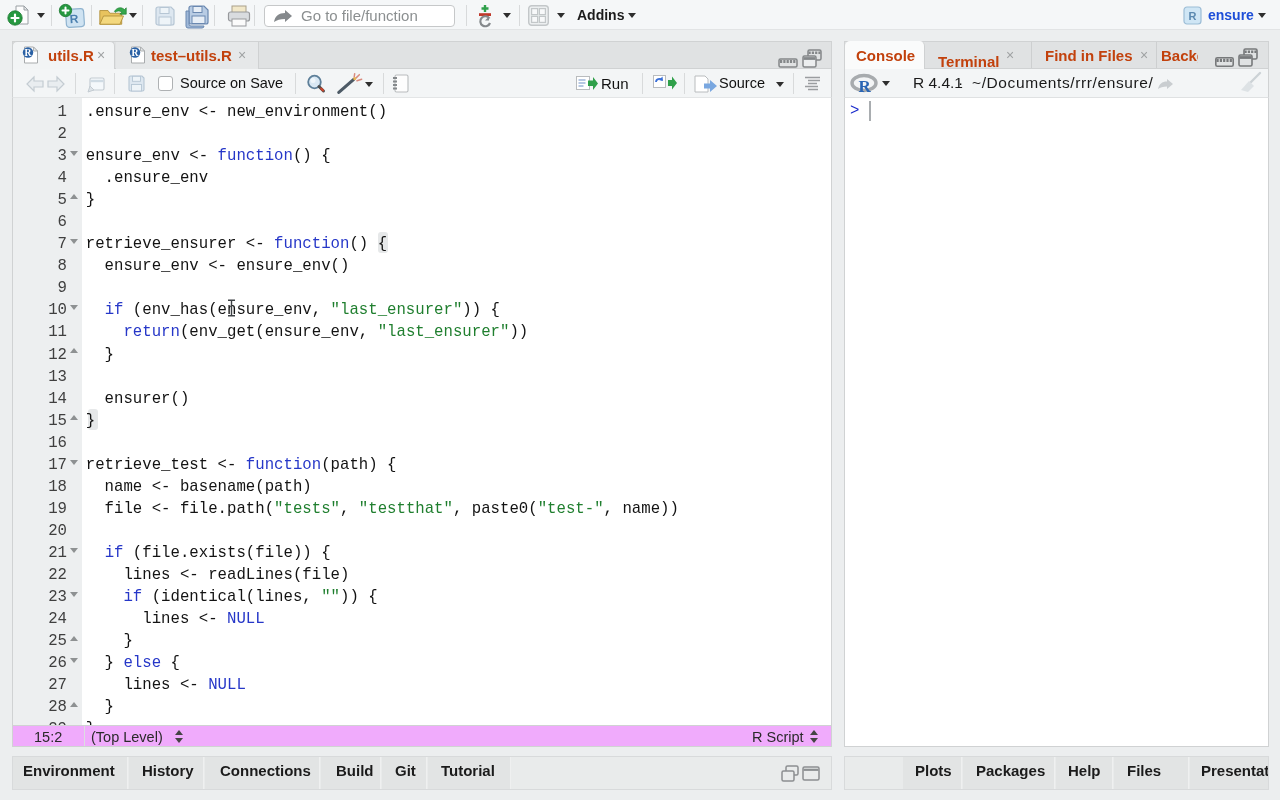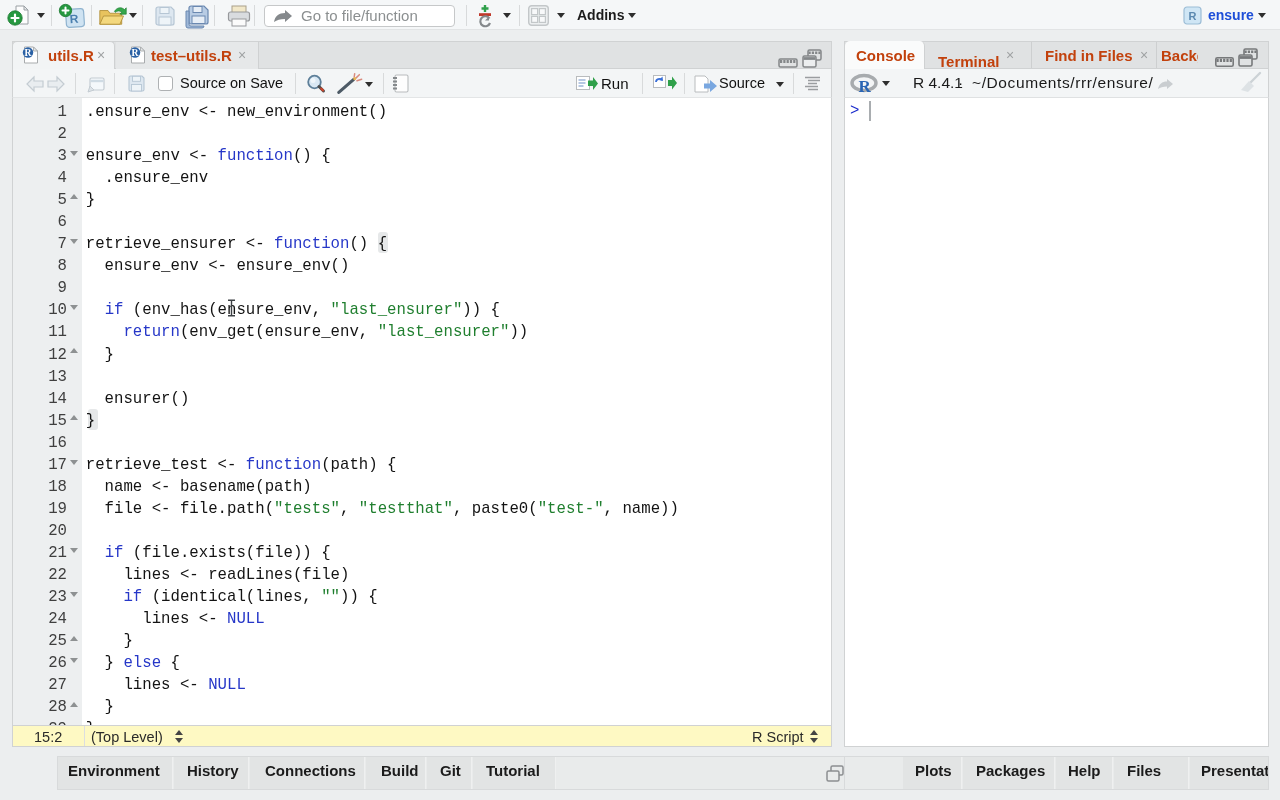--- a/index.html
+++ b/index.html
@@ -22,31 +22,31 @@
 #lnums { position:absolute; left:0; top:3px; width:54px; text-align:right; font-family:"Liberation Mono", monospace; font-size:15.7px; line-height:22.05px; color:#3f3f3f; white-space:pre; }
 #code { position:absolute; left:72.8px; top:3px; font-family:"Liberation Mono", monospace; font-size:15.7px; line-height:22.05px; color:#131313; white-space:pre; }
 #code .k { color:#2637c8;text-align:right; }
 #code .s { color:#207f2f; }
 .fold { position:absolute; width:0; height:0; border-left:4.5px solid transparent; border-right:4.5px solid transparent; }
 .folddn { border-top:5px solid #8e9192; }
 .foldup { border-bottom:5px solid #8e9192; }
 .spin { position:absolute; width:0; height:0; border-left:4px solid transparent; border-right:4px solid transparent; border-bottom:5px solid #444; }
 .spin2 { position:absolute; width:0; height:0; border-left:4px solid transparent; border-right:4px solid transparent; border-top:5px solid #444; }
 .bracehl { position:absolute; width:10.5px; height:21px; background:#e6e8e9; border-radius:3px; }
-#srcstatus { position:absolute; left:0; top:684px; width:820px; height:22px; background:#fef9c3; border:1px solid #d0d2d3; font-size:14.5px; color:#2a2a2a; }
+#srcstatus { position:absolute; left:0; top:684px; width:820px; height:22px; background:#f0abfc; border:1px solid #d0d2d3; font-size:14.5px; color:#2a2a2a; }
 
 #conpane { left:844px; top:41px; width:425px; height:706px; }
 #contoolbar { position:absolute; left:0; top:28px; width:425px; height:29px; background:#f3f5f6; border-left:1px solid #d0d2d3; border-right:1px solid #d0d2d3; border-bottom:1px solid #dfe1e2; }
 #conbody { position:absolute; left:0; top:57px; width:425px; height:649px; background:#ffffff; border:1px solid #d0d2d3; border-top:none; }
 
 .tlbl { position:absolute; font-size:15px; font-weight:bold; color:#c2410c; white-space:nowrap; }
 .tabx { position:absolute; font-size:14px; color:#9fa2a3; font-weight:normal; }
 
 .btabs { position:absolute; top:756px; height:34px; background:#e9ebeb; border:1px solid #d8dadb; }
-#bltabs { left:12px; width:820px;margin-left:45px; }
+#bltabs { left:12px; width:820px; }
 #brtabs { left:844px; width:425px; overflow:hidden; }
 .btab { position:absolute; top:0; height:32px; background:#e2e4e4; border-right:1px solid #eff0f0; }
 .btab span { position:absolute; top:4.5px; font-size:15px; font-weight:bold; color:#1b1b1b; white-space:nowrap; }
 </style>
 </head>
 <body>
 
 <div id="topbar">
   <div class="sep" style="left:51px"></div>
   <div class="sep" style="left:91px"></div>

